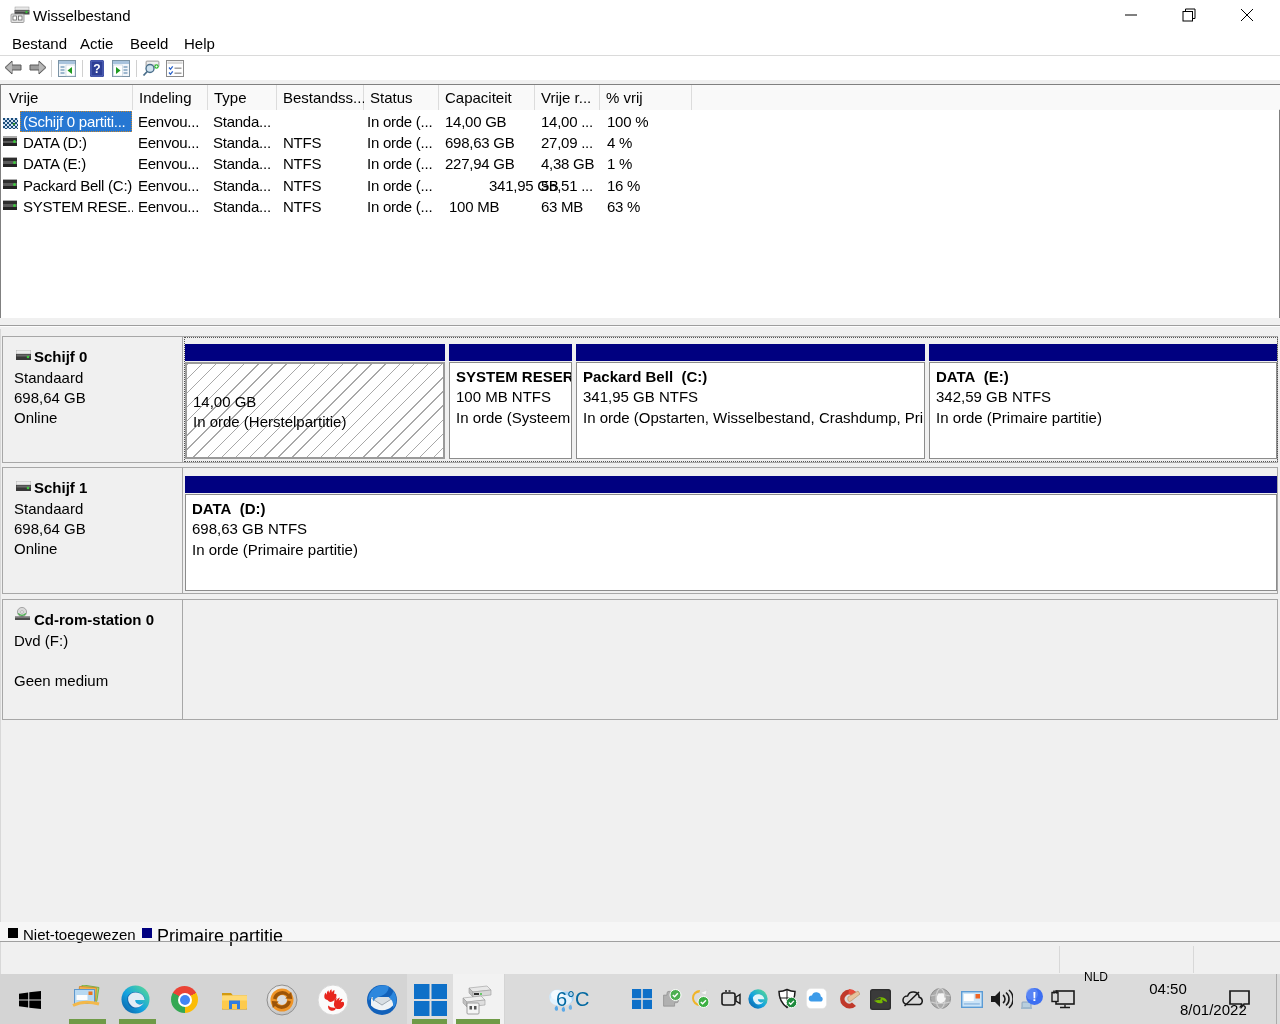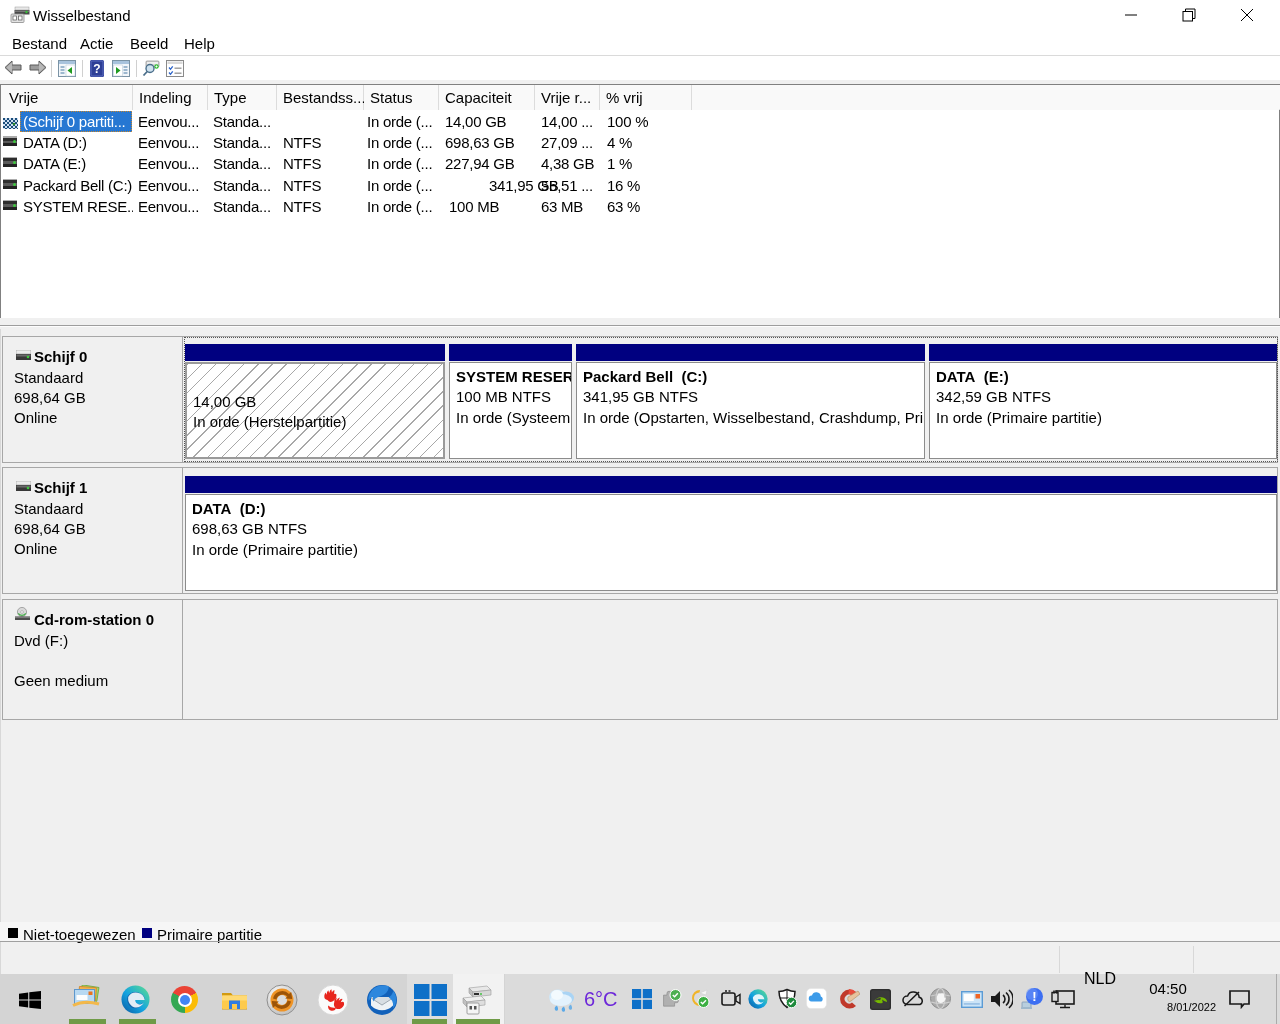--- a/index.html
+++ b/index.html
@@ -320,21 +320,21 @@
     <span class="abs" style="left:31px; top:11px; font-weight:bold;">Cd-rom-station 0</span>
     <span class="abs" style="left:11px; top:32px;">Dvd (F:)</span>
     <span class="abs" style="left:11px; top:72px;">Geen medium</span>
   </div>
 </div>
 
 <div class="abs" style="left:0; top:922px; width:1280px; height:19px; background:#f6f6f6;"></div>
 <div class="abs" style="left:8px; top:928px; width:10px; height:10px; background:#000;"></div>
 <div class="abs" style="left:23px; top:926px; font-size:15px;">Niet-toegewezen</div>
 <div class="abs" style="left:142px; top:928px; width:10px; height:10px; background:#000080;"></div>
-<div class="abs" style="left:157px; top:926px; font-size:15px;">Primaire partitie</div>
+<div class="abs" style="left:157px; top:926px; font-size:18px;">Primaire partitie</div>
 <div id="legendline" class="abs"></div>
 <div class="abs" style="left:1059px; top:946px; width:1px; height:27px; background:#d8d8d8;"></div>
 <div class="abs" style="left:1193px; top:946px; width:1px; height:27px; background:#d8d8d8;"></div>
 
 <div id="taskbar" class="abs"></div>
 <div id="traybg" class="abs"></div>
 <div class="abs" style="left:407px; top:974px; width:46px; height:50px; background:#dedede;"></div>
 <div class="abs" style="left:453px; top:974px; width:51px; height:50px; background:#f2f2f2;"></div>
 
 <div class="abs" style="left:19px; top:991px;">
@@ -464,21 +464,21 @@
   <svg width="33" height="30" viewBox="0 0 33 30">
     <ellipse cx="13" cy="12" rx="9" ry="7.5" fill="#cfe8fa"></ellipse>
     <ellipse cx="21" cy="13" rx="8" ry="6.5" fill="#a9d4f5"></ellipse>
     <ellipse cx="16" cy="15" rx="11" ry="6" fill="#e3f2fd"></ellipse>
     <ellipse cx="12" cy="10" rx="6" ry="5" fill="#f3fafe"></ellipse>
     <path d="M10 22 q-1 2.5 0.5 3.5 q2 1 2.5 -1 q0.3 -1.5 -1 -4 q-1 0.5 -2 1.5z" fill="#5aa9e8"></path>
     <path d="M17 23 q-1 2.5 0.5 3.5 q2 1 2.5 -1 q0.3 -1.5 -1 -4 q-1 0.5 -2 1.5z" fill="#5aa9e8"></path>
     <path d="M24 21 q-1 2.5 0.5 3.5 q2 1 2.5 -1 q0.3 -1.5 -1 -4 q-1 0.5 -2 1.5z" fill="#5aa9e8" opacity="0.85"></path>
   </svg>
 </div>
-<div class="abs" style="left:584px; top:988px; font-size:20px; color:#6d28d9;">6°C</div>
+<div class="abs" style="left:556px; top:988px; font-size:20px; color:#0369a1;">6°C</div>
 
 <div class="abs" style="left:632px; top:989px;">
   <svg width="20" height="20" viewBox="0 0 20 20">
     <rect x="0" y="0" width="9.2" height="9.2" fill="#0e70c8"></rect>
       <rect x="10.8" y="0" width="9.2" height="9.2" fill="#0e70c8"></rect>
     <rect x="0" y="10.8" width="9.2" height="9.2" fill="#0e70c8"></rect>
       <rect x="10.8" y="10.8" width="9.2" height="9.2" fill="#0e70c8"></rect>
   </svg>
 </div>
 <div class="abs" style="left:661px; top:989px;">
@@ -585,21 +585,21 @@
 </div>
 <div class="abs" style="left:1051px; top:990px;">
   <svg width="24" height="19" viewBox="0 0 24 19">
     <rect x="5" y="1" width="18" height="13" fill="none" stroke="#1a1a1a" stroke-width="1.6"></rect>
     <path d="M14 14.8 v2.5 M9 17.5 h10" stroke="#1a1a1a" stroke-width="1.4"></path>
     <rect x="1" y="2.5" width="6" height="9" fill="#d9d9d9" stroke="#1a1a1a" stroke-width="1.4"></rect>
     <rect x="2.2" y="0.5" width="1.6" height="3" fill="#1a1a1a"></rect>
     <rect x="5" y="0.5" width="1.6" height="3" fill="#1a1a1a"></rect>
   </svg>
 </div>
-<div class="abs" style="left:1084px; top:970px; font-size:16px;">NLD</div>
+<div class="abs" style="left:1084px; top:970px; font-size:12px;">NLD</div>
 <div class="abs" style="left:1120px; top:980px; width:96px; text-align:center; font-size:15px;">04:50</div>
-<div class="abs" style="left:1120px; top:1001px; width:96px; text-align:right; font-size:11px;">8/01/2022</div>
+<div class="abs" style="left:1180px; top:1001px; width:96px; text-align:left; font-size:15px;">8/01/2022</div>
 <div class="abs" style="left:1229px; top:990px;">
   <svg width="21" height="19" viewBox="0 0 21 19">
     <path d="M1 1 h19 v13 h-5 l-2.5 3 v-3 h-11.5 z" fill="none" stroke="#1a1a1a" stroke-width="1.7" stroke-linejoin="miter"></path>
   </svg>
 </div>
 <div class="abs" style="left:1276px; top:974px; width:1px; height:50px; background:#ababab;"></div>
 
 </body></html>

